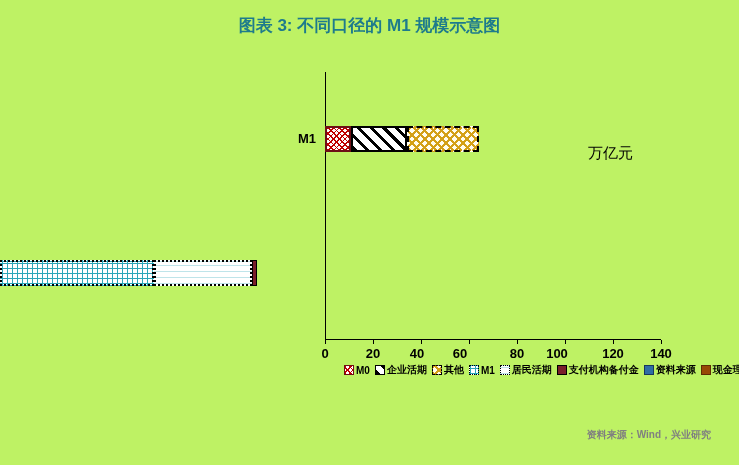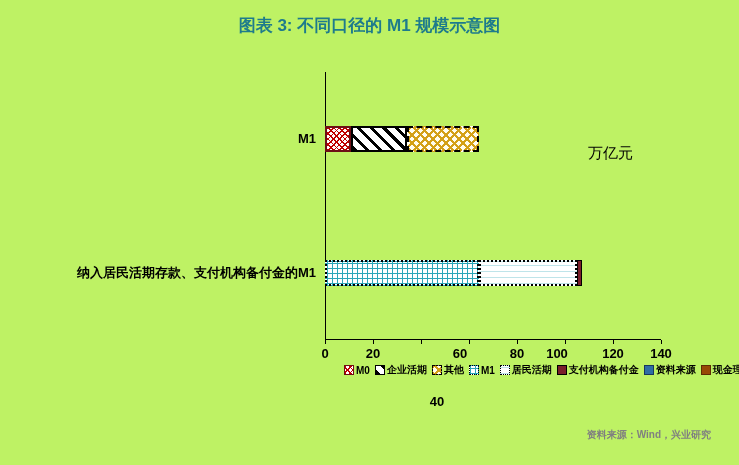--- a/index.html
+++ b/index.html
@@ -64,35 +64,34 @@
   <div id="rows">
       <div class="row">
         <div class="row-label">M1</div>
         <div class="row-bar">
           <div class="seg p-m0" title="M0: 11" style="width: 26.4px;"></div>
           <div class="seg p-qiye" title="企业活期: 23" style="width: 55.2px;"></div>
           <div class="seg p-qita" title="其他: 30" style="width: 72px;"></div>
         </div>
       </div>
       <div class="row">
-        <div class="row-label">纳入居民活期存款、支付机构备付金的M1</div>
         <div class="row-bar">
           <div class="seg p-m1" title="M1: 64" style="width: 153.6px;"></div>
           <div class="seg p-jumin" title="居民活期: 41" style="width: 98.4px;"></div>
           <div class="seg p-beifu" title="支付机构备付金: 2" style="width: 4.8px;"></div>
         </div>
       </div>
     </div>
   <div id="xaxis">
       <div class="tick-mark" style="left: 0px;"></div>
       <div class="tick-label" style="left: 0px;">0</div>
       <div class="tick-mark" style="left: 48px;"></div>
       <div class="tick-label" style="left: 48px;">20</div>
       <div class="tick-mark" style="left: 96px;"></div>
-      <div class="tick-label" style="left: 112px; margin-top: 48px;">40</div>
+      <div class="tick-label" style="left: 92px;">40</div>
       <div class="tick-mark" style="left: 144px;"></div>
       <div class="tick-label" style="left: 135px;">60</div>
       <div class="tick-mark" style="left: 192px;"></div>
       <div class="tick-label" style="left: 192px;">80</div>
       <div class="tick-mark" style="left: 240px;"></div>
       <div class="tick-label" style="left: 232px;">100</div>
       <div class="tick-mark" style="left: 288px;"></div>
       <div class="tick-label" style="left: 288px;">120</div>
       <div class="tick-mark" style="left: 336px;"></div>
       <div class="tick-label" style="left: 336px;">140</div>

